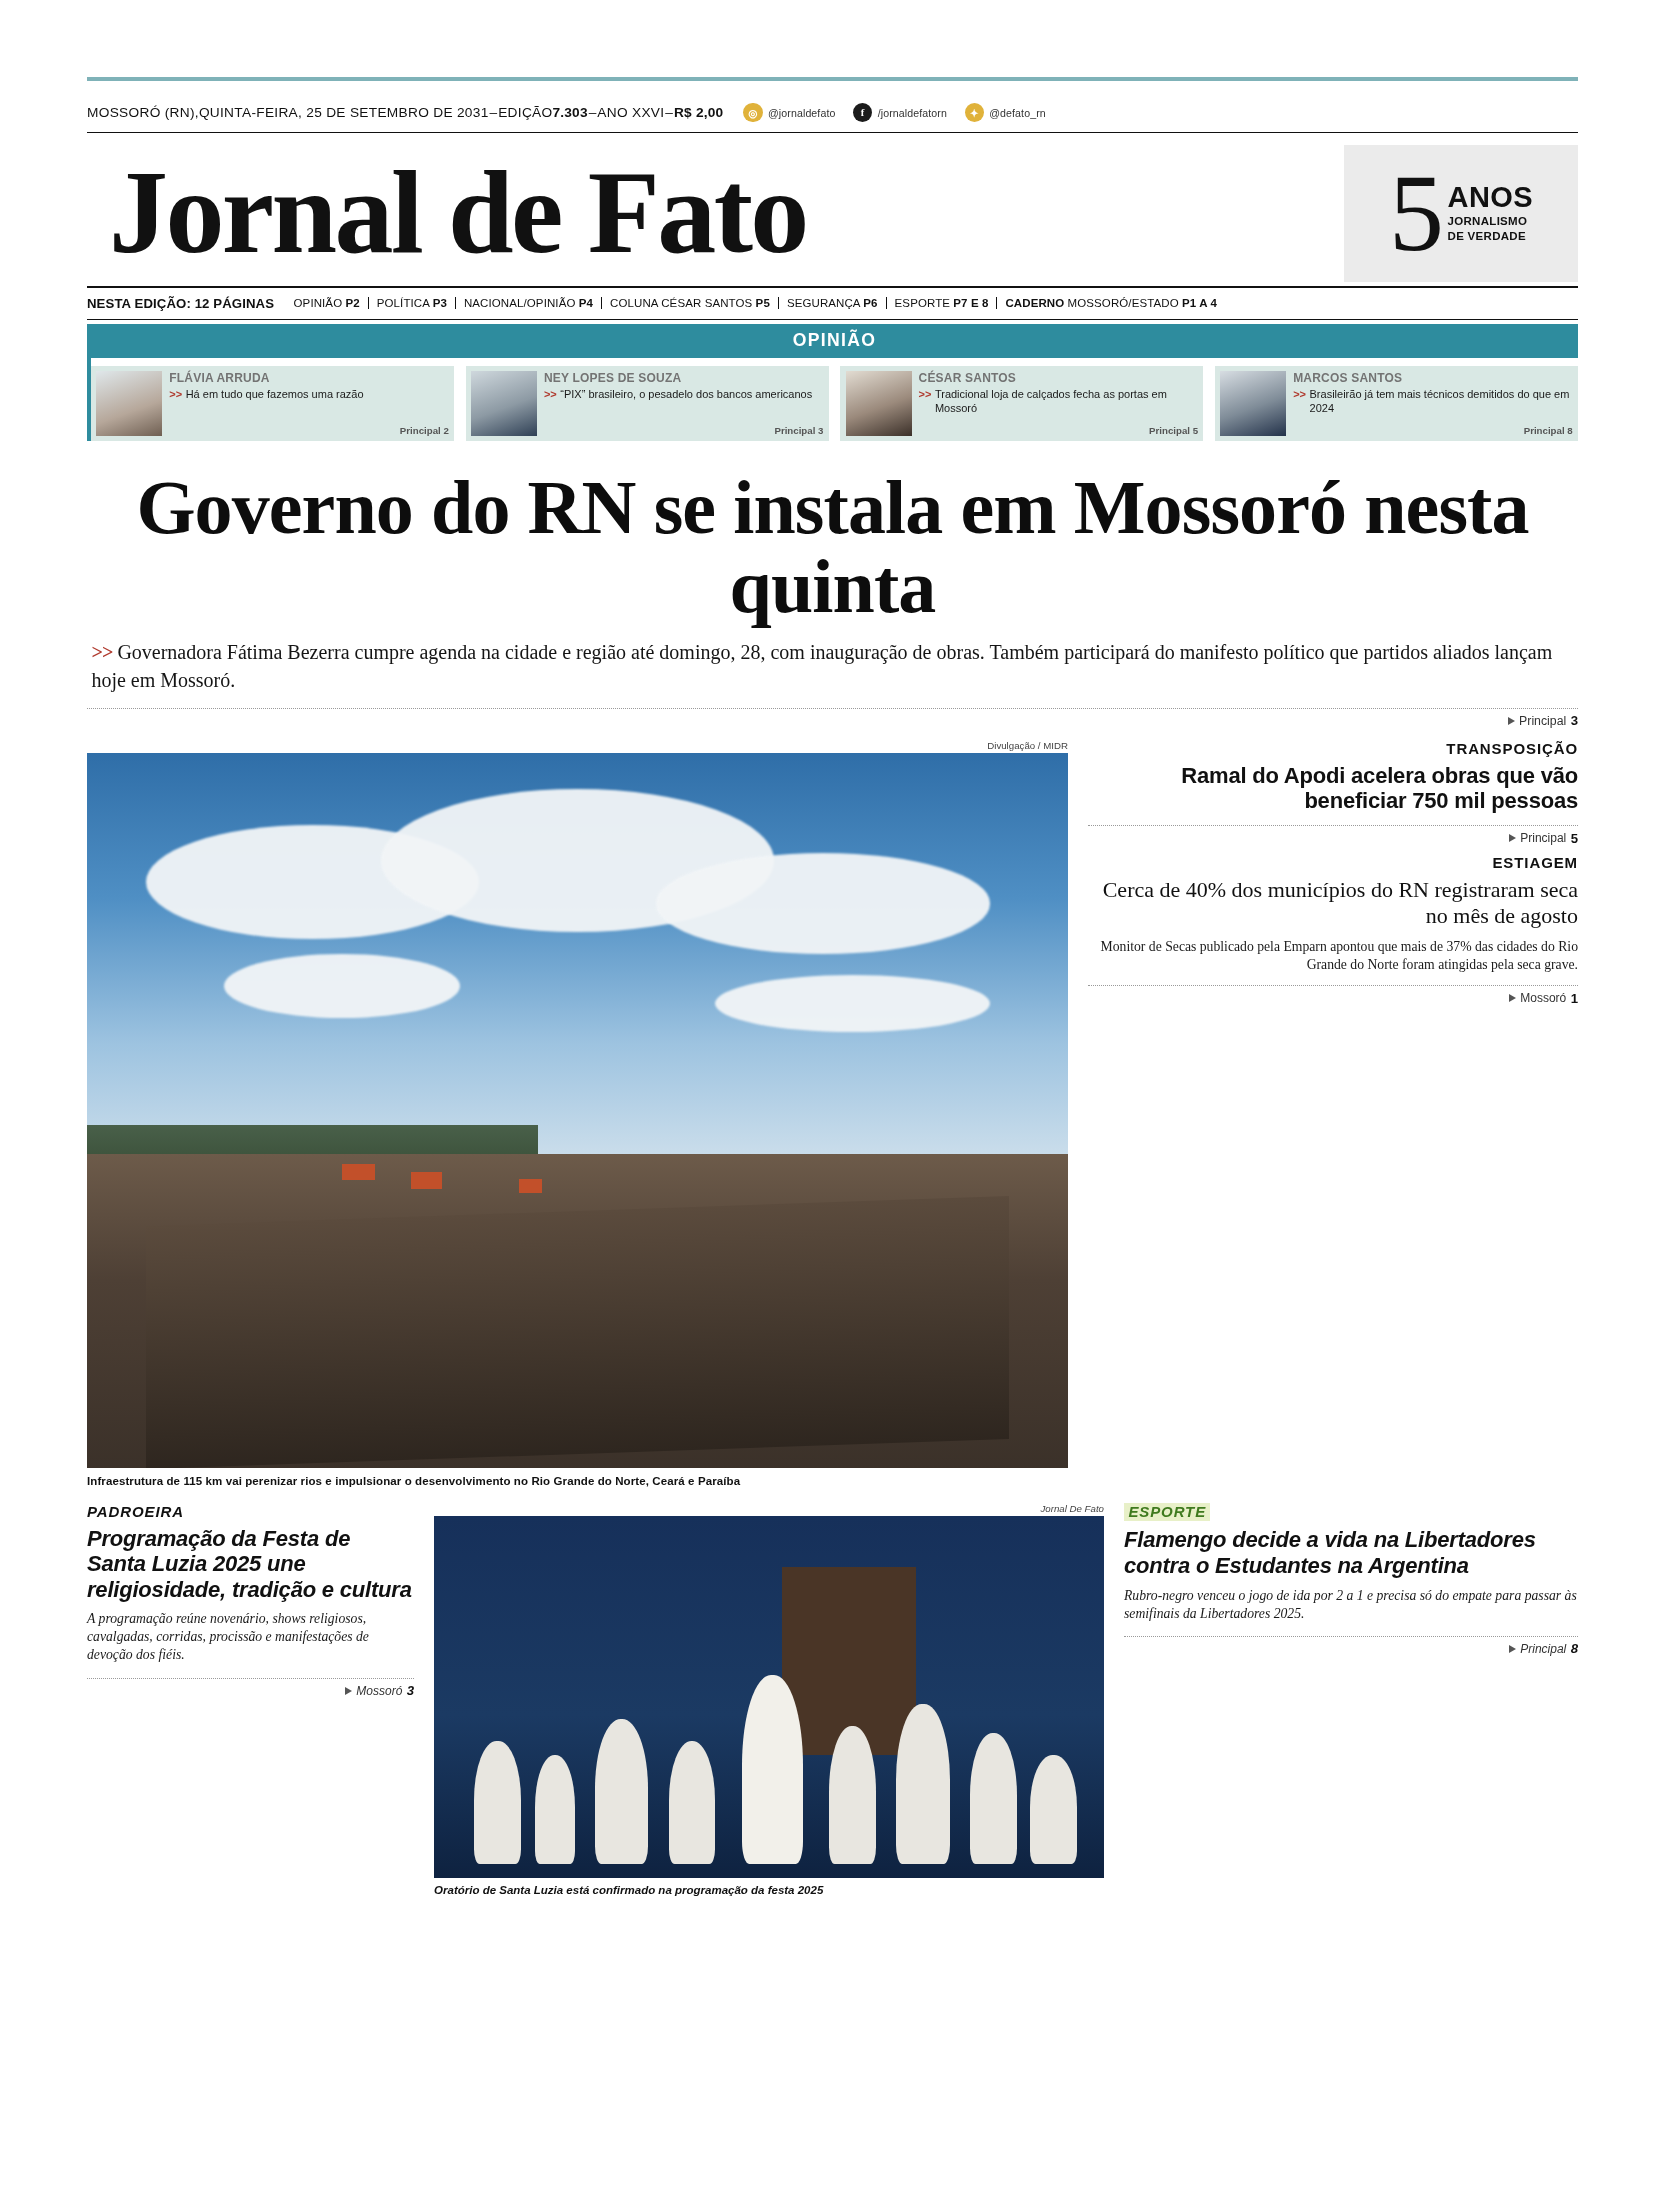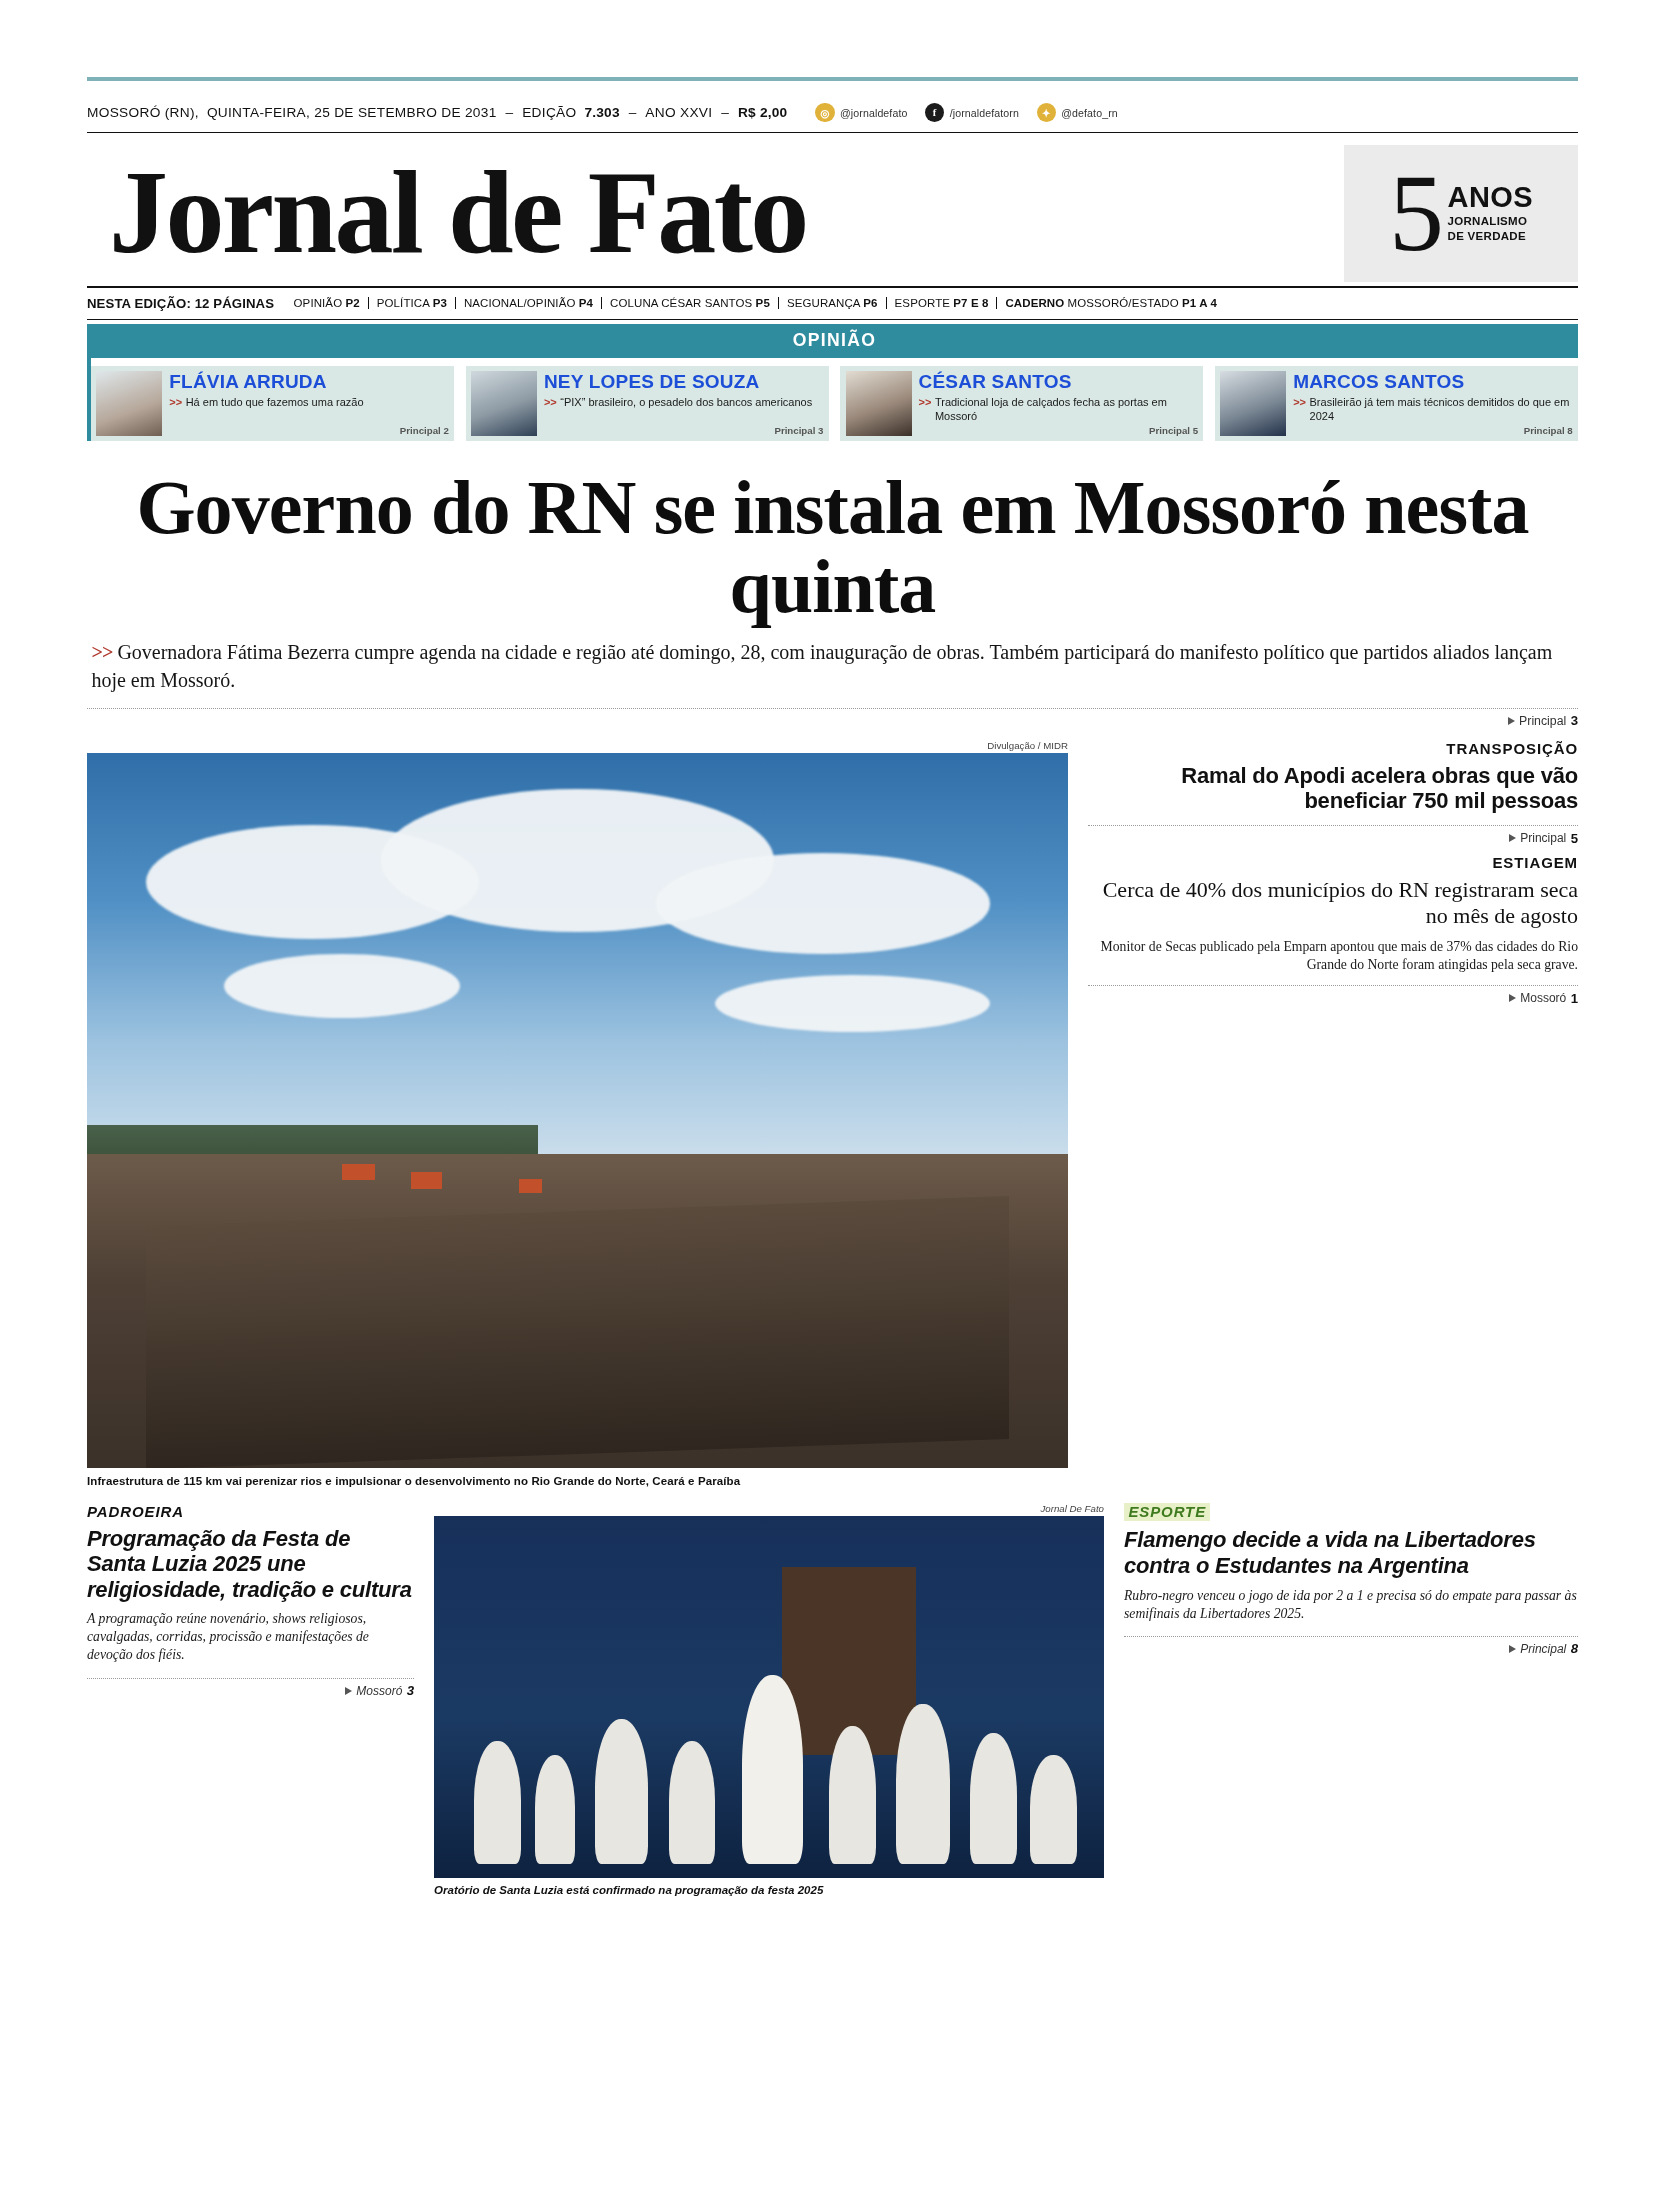--- a/index.html
+++ b/index.html
@@ -29,21 +29,21 @@
     height: 4px;
     background: #7fb2b8;
     width: 100%;
     margin-bottom: 22px;
   }
 
   
   .infobar {
     display: flex;
     align-items: center;
-    gap: 8px;
+    gap: 0;
     font-size: 13.7px;
     letter-spacing: 0.2px;
     font-weight: 700;
     color: #111;
     padding-bottom: 9.7px;
   }
   .infobar .plain { font-weight: 400; letter-spacing: 0.3px; }
   .infobar .dash { font-weight: 400; padding: 0 0.9px; }
   .socials { display:flex; align-items:center; gap: 17.6px; margin-left: 20px; }
   .social { display:flex; align-items:center; gap: 5.3px; }
@@ -107,21 +107,21 @@
     margin-top: 4.4px;
   }
   .opiniao-wrap { border-left: 4.4px solid #2e8c9e; border-right:0; }
   .opiniao-row { display:flex; gap: 11.5px; margin-top: 8px; }
   .op-card {
     flex:1; background:#d9e8e4; display:flex; gap:7px; padding: 5.3px;
     min-height: 75px;
   }
   .op-photo { width: 66px; height: 65px; flex:0 0 66px; background:#94a7ae; overflow:hidden; position:relative;}
   .op-body { flex:1; display:flex; flex-direction:column; }
-  .op-name { color:#1d4ed8; font-weight:700; font-size:19px; letter-spacing:0.2px; }
+  .op-name { color:#737373; font-weight:700; font-size:12px; letter-spacing:0.2px; }
   .op-text { font-size: 11px; line-height:1.25; margin-top: 3.5px; color:#1a1a1a; display:flex; gap:3.5px;}
   .op-text .arrows { color:#b03a2e; font-weight:700; }
   .op-ref { margin-top:auto; text-align:right; font-size:9.7px; font-weight:700; color:#555; }
 
   
   .headline {
     font-family:"Liberation Serif", serif;
     font-weight:700;
     font-size: 76px;
     line-height: 1.04;

